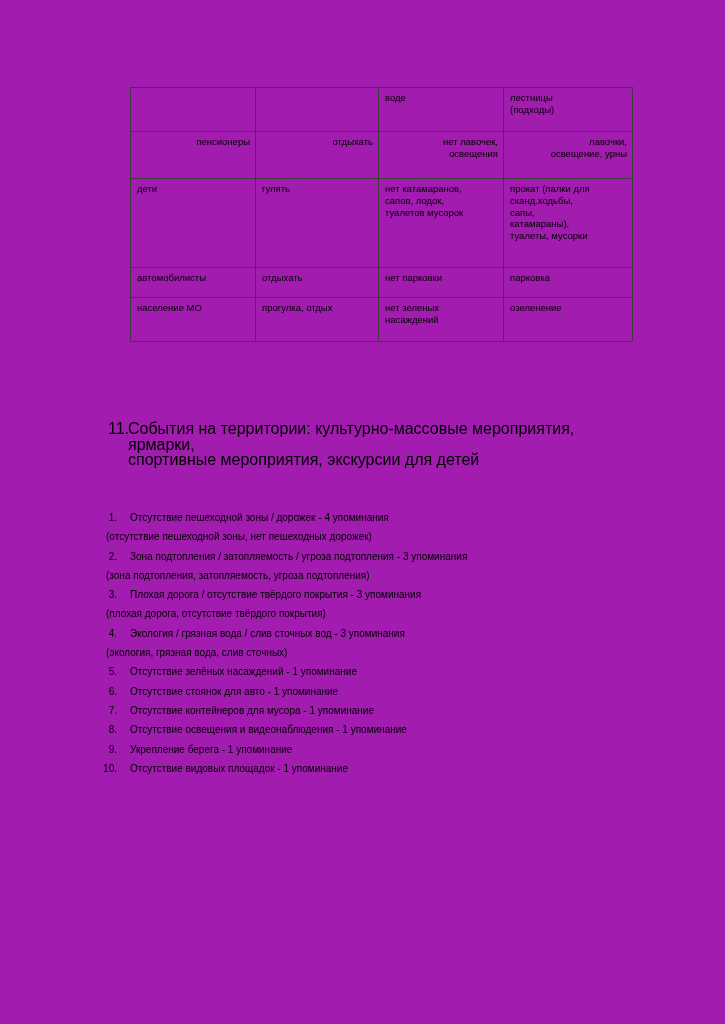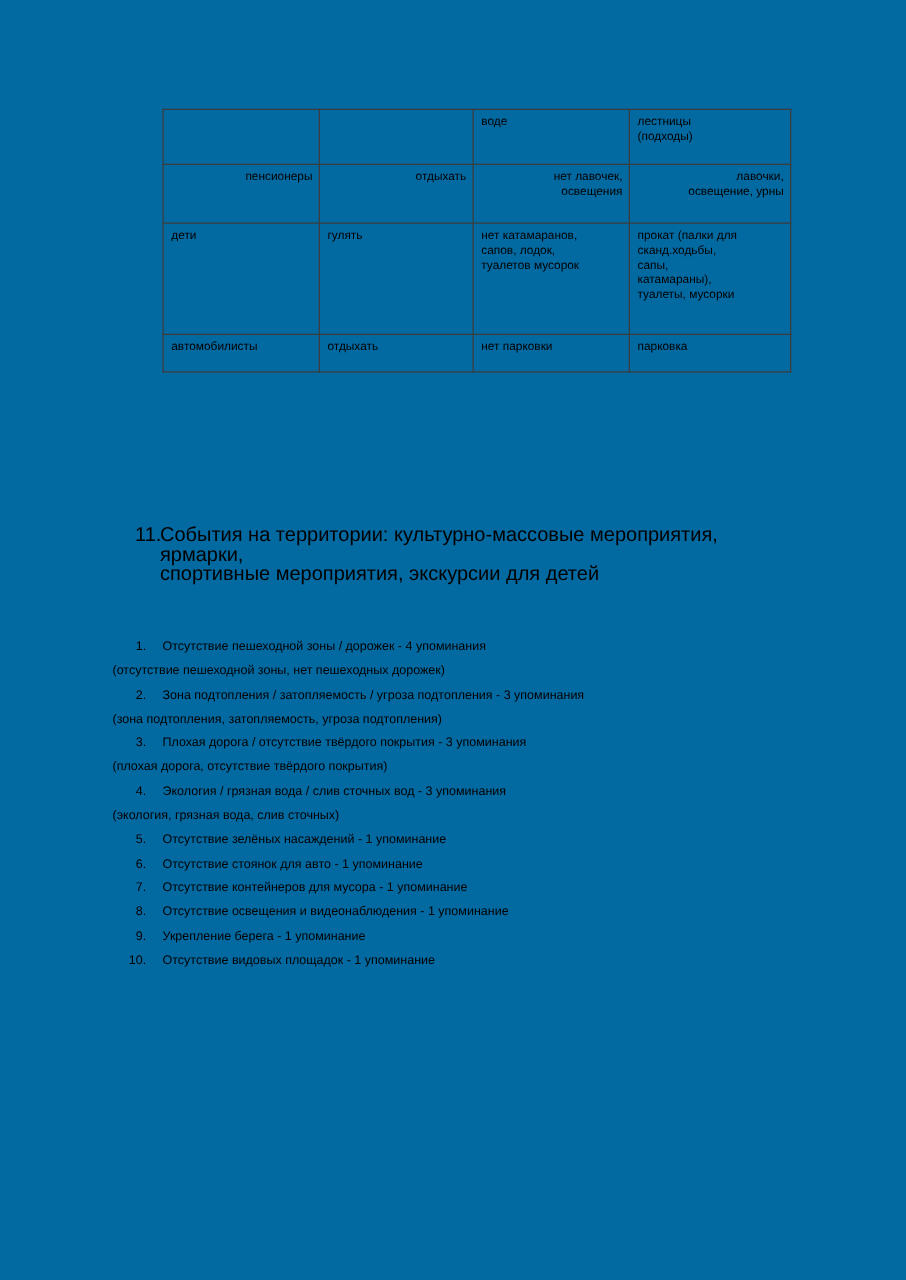--- a/index.html
+++ b/index.html
@@ -14,21 +14,21 @@
     position: relative;
     font-family: "Liberation Sans", sans-serif;
     color: #000000;
     -webkit-font-smoothing: antialiased;
   }
 
   
   .page {
     position: absolute;
     inset: 0;
-    background: #0369a1;
+    background: #a21caf;
     overflow: hidden;
   }
 
   
   .data-table {
     position: absolute;
     left: 130px;
     top: 87px;
     width: 502px;
     border-collapse: collapse;
@@ -98,21 +98,21 @@
     flex: 0 0 27px;
     text-align: right;
     padding-right: 13px;
     box-sizing: content-box;
   }
   .mention-text {
     flex: 1 1 auto;
   }
   .mention-note {
     display: block;
-    margin-left: 0;
+    margin-left: 16px;
   }
 </style>
 </head>
 <body>
 
 <div class="page">
 
   <table class="data-table">
     <colgroup>
       <col class="col-a">
@@ -147,20 +147,27 @@
 сапы,
 катамараны),
 туалеты, мусорки</td>
       </tr>
       <tr class="row-auto">
         <td>автомобилисты</td>
         <td>отдыхать</td>
         <td>нет парковки</td>
         <td>парковка</td>
       </tr>
+      <tr class="row-mo">
+        <td>население МО</td>
+        <td>прогулка, отдых</td>
+        <td>нет зеленых
+насаждений</td>
+        <td>озеленение</td>
+      </tr>
     </tbody>
   </table>
 
   <div class="item11">
     <div class="item11-row">
       <span class="item11-num">11.</span>
       <span class="item11-body"><span class="underlined">События на территории:</span><span> культурно-массовые мероприятия, ярмарки,</span></span>
     </div>
     <div class="item11-row">
       <span class="item11-num"></span>

